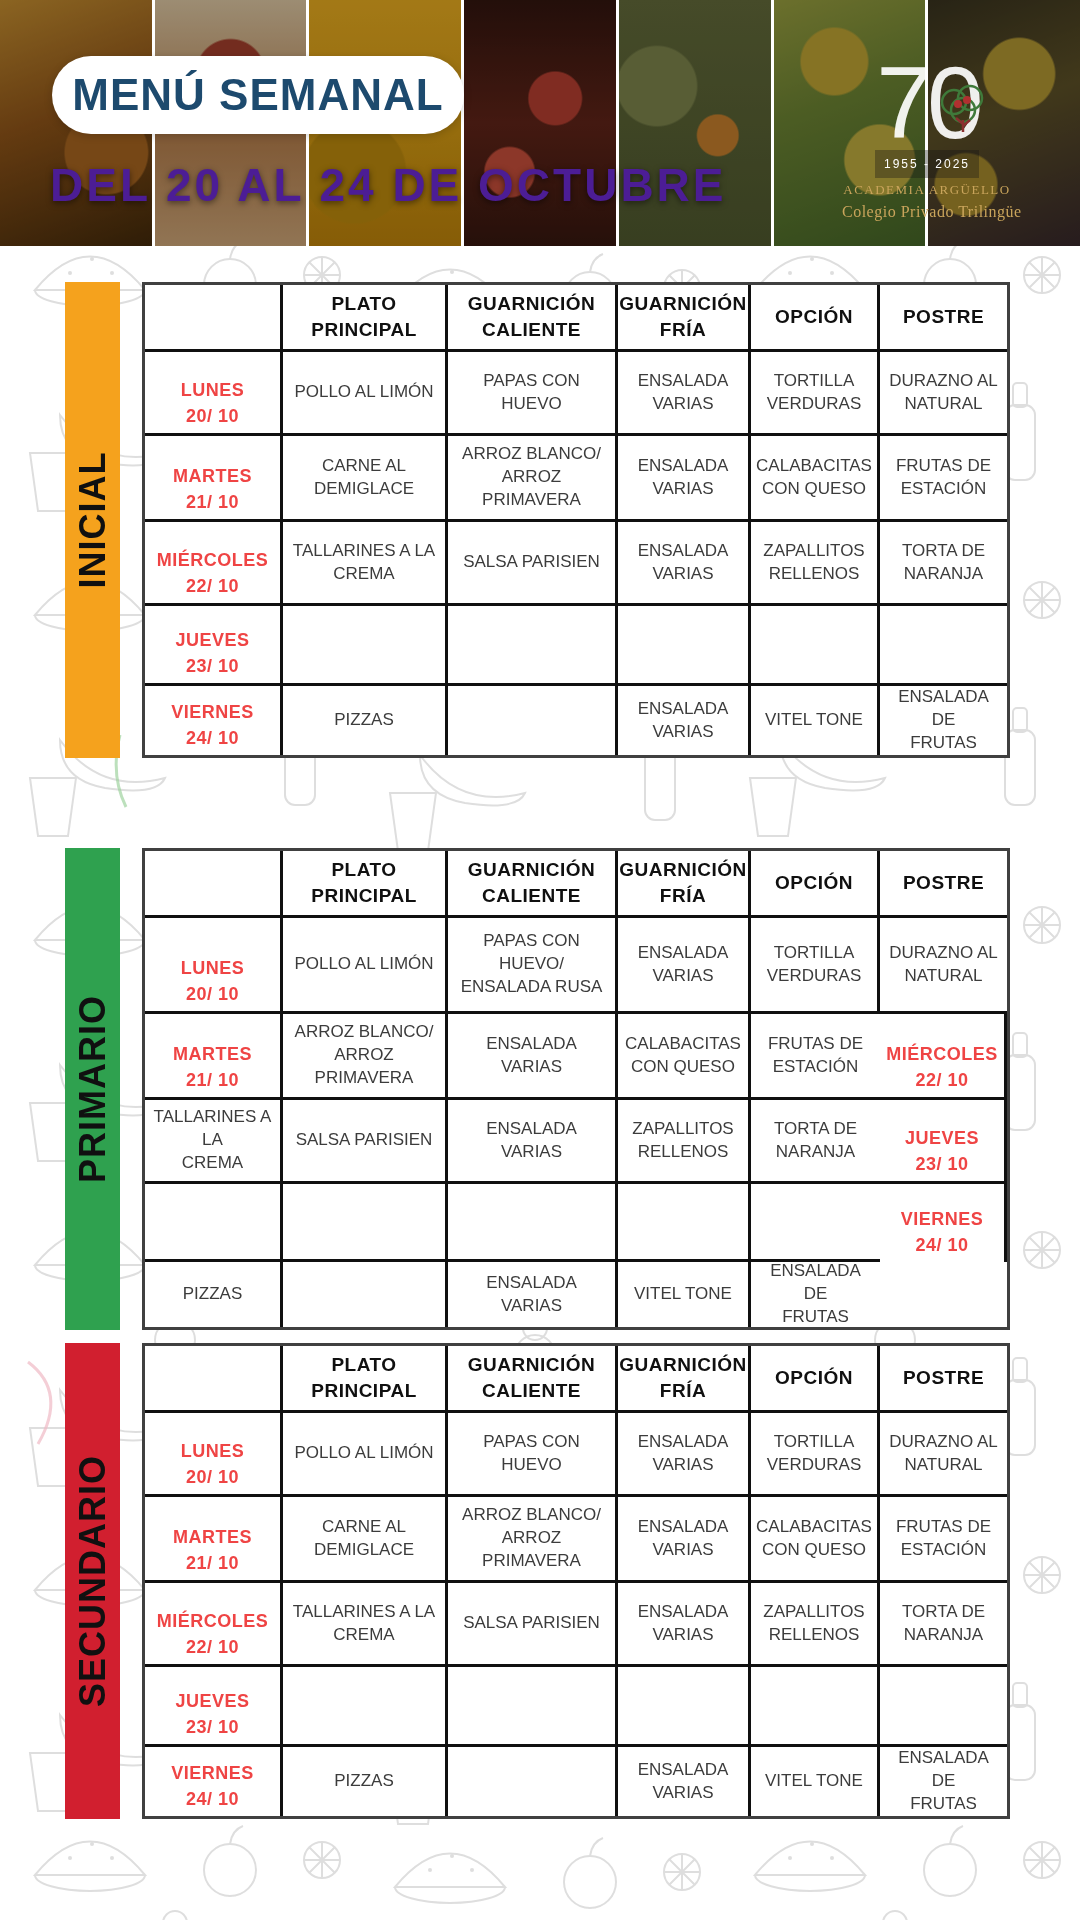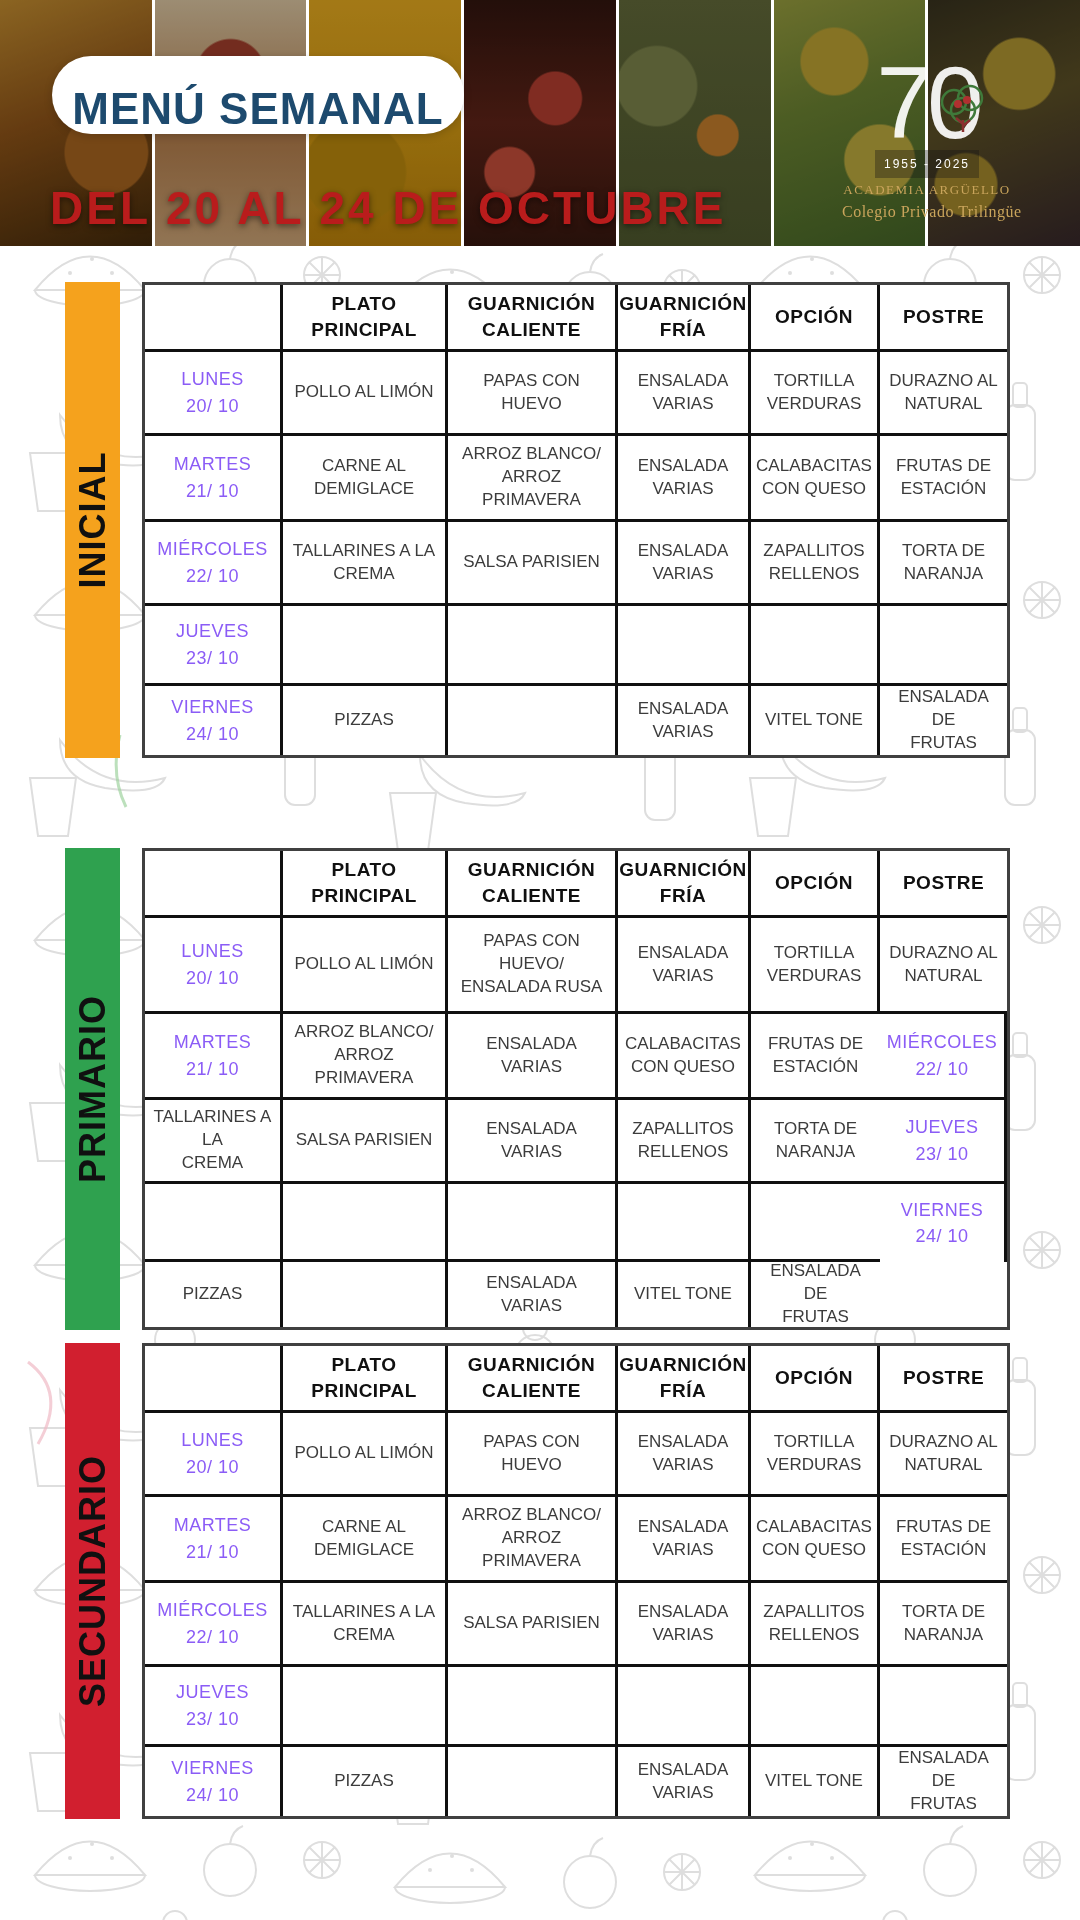--- a/index.html
+++ b/index.html
@@ -26,24 +26,24 @@
       radial-gradient(circle at 25% 35%,#77804a 0 20%,rgba(0,0,0,0) 21%),
       linear-gradient(180deg,#5d6638 0%,#49542c 100%);}
   .p6{background:radial-gradient(circle at 40% 25%,#e8c83b 0 16%,rgba(0,0,0,0) 17%),
       radial-gradient(circle at 70% 65%,#e8d44a 0 18%,rgba(0,0,0,0) 19%),
       linear-gradient(160deg,#b7c24a 0%,#7fa03a 40%,#4c7a2c 100%);}
   .p7{background:radial-gradient(circle at 60% 30%,#d8b83a 0 18%,rgba(0,0,0,0) 19%),
       radial-gradient(circle at 25% 75%,#c8a832 0 14%,rgba(0,0,0,0) 15%),
       linear-gradient(160deg,#3c3820 0%,#6a5e2a 45%,#3a2a30 100%);}
   
   .title-pill{position:absolute;left:52px;top:56px;width:412px;height:78px;background:#fff;
-              border-radius:39px;display:flex;align-items:flex-end;justify-content:center;z-index:5;
+              border-radius:39px;display:flex;align-items:center;justify-content:center;z-index:5;
               box-shadow:0 2px 8px rgba(0,0,0,.18);}
   .title-pill span{font-size:44px;font-weight:800;letter-spacing:1px;color:#1d4a6e;}
-  .subtitle{position:absolute;left:50px;top:181px;z-index:5;color:#b91c1c;font-size:46px;font-weight:800;
+  .subtitle{position:absolute;left:50px;top:158px;z-index:5;color:#4c1d95;font-size:46px;font-weight:800;
             letter-spacing:3px;text-shadow:0 2px 6px rgba(0,0,0,.5);white-space:nowrap;}
   
   .logo{position:absolute;left:842px;top:52px;width:170px;z-index:5;text-align:center;color:#fff;line-height:1;}
   .logo-70{position:relative;display:inline-block;font-size:102px;font-weight:400;
            color:rgba(255,255,255,.92);letter-spacing:-6px;}
   .logo-tree{position:absolute;left:58px;top:26px;}
   .logo-years{display:inline-block;font-size:12px;letter-spacing:2px;background:rgba(20,20,20,.35);
               padding:8px 9px;margin-top:-4px;}
   .logo-name{margin-top:5px;font-family:"Liberation Serif",serif;font-size:13px;letter-spacing:1.5px;
              white-space:nowrap;}
@@ -59,21 +59,21 @@
                   color:#101010;white-space:nowrap;}
   .table-grid{position:absolute;left:142px;top:0;background:#fff;border:3px solid #404040;
               display:grid;grid-template-columns:138px 165px 170px 133px 129px 127px;}
   .s1 .table-grid,.s3 .table-grid{grid-template-rows:67px 84px 86px 84px 80px 69px;}
   .s2 .table-grid{grid-template-rows:67px 96px 86px 84px 78px 65px;}
   .cell{box-sizing:border-box;border-right:3px solid #101010;border-bottom:3px solid #101010;
         display:flex;flex-direction:column;align-items:center;justify-content:center;text-align:center;
         padding:4px 6px;font-size:17px;color:#3c3c3c;line-height:1.35;white-space:pre-line;}
   .cell.col-end{border-right:none;text-align:center;} .cell.row-end{border-bottom:none;}
   .cell.head{font-weight:800;color:#101010;font-size:19px;letter-spacing:.5px;line-height:1.35;}
-  .cell.day{font-weight:400;color:#8b5cf6;font-size:18px;letter-spacing:.5px;line-height:1.45;}
+  .cell.day{font-weight:700;color:#ef4444;font-size:18px;letter-spacing:.5px;line-height:1.45;justify-content:flex-end;}
 </style>
 </head>
 <body>
 
 <div class="page">
 
   <svg class="doodles" width="1080" height="1920">
     <defs>
       <g id="dset" fill="none" stroke="#d6d6d6" stroke-width="2" opacity="0.8">
         <path d="M35 75 Q90 8 145 75 Z"></path>

